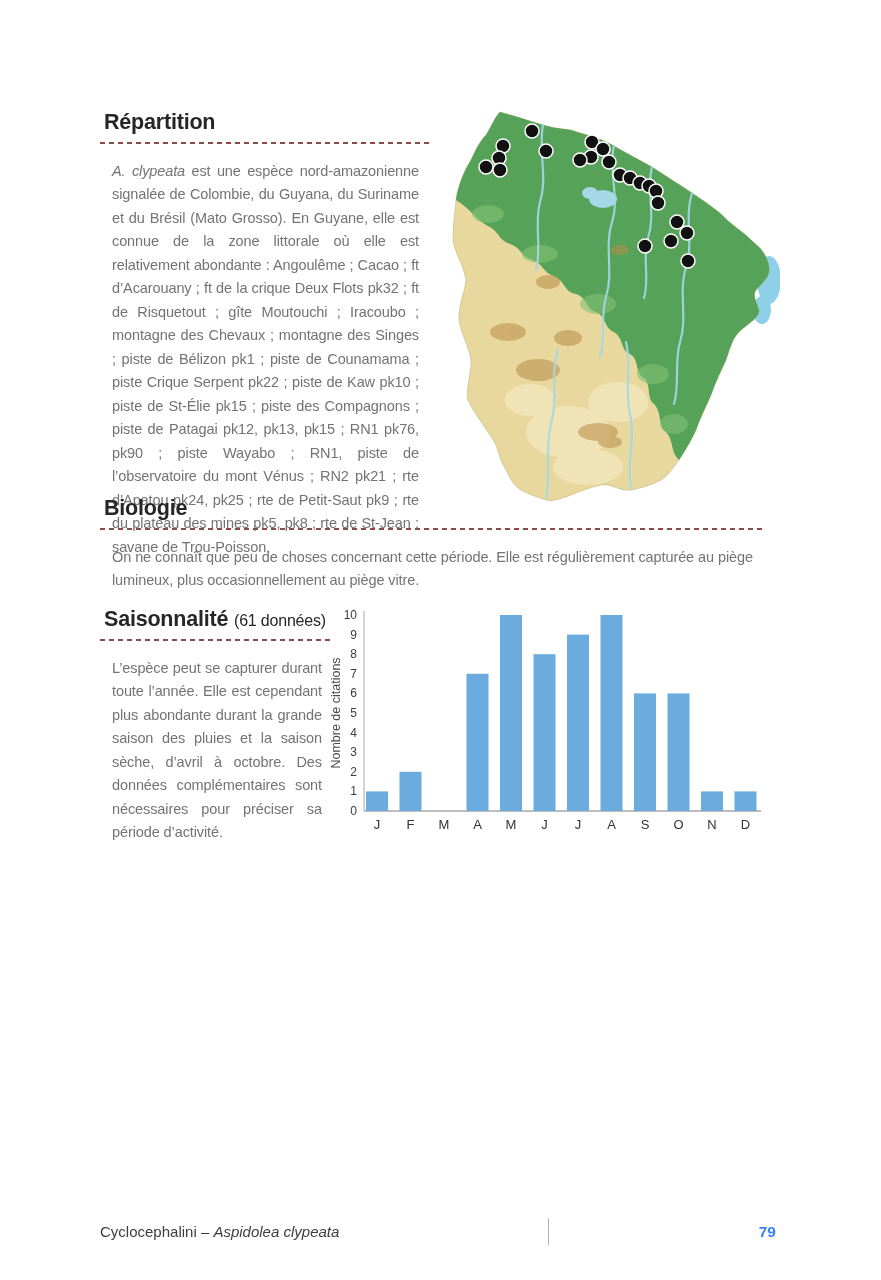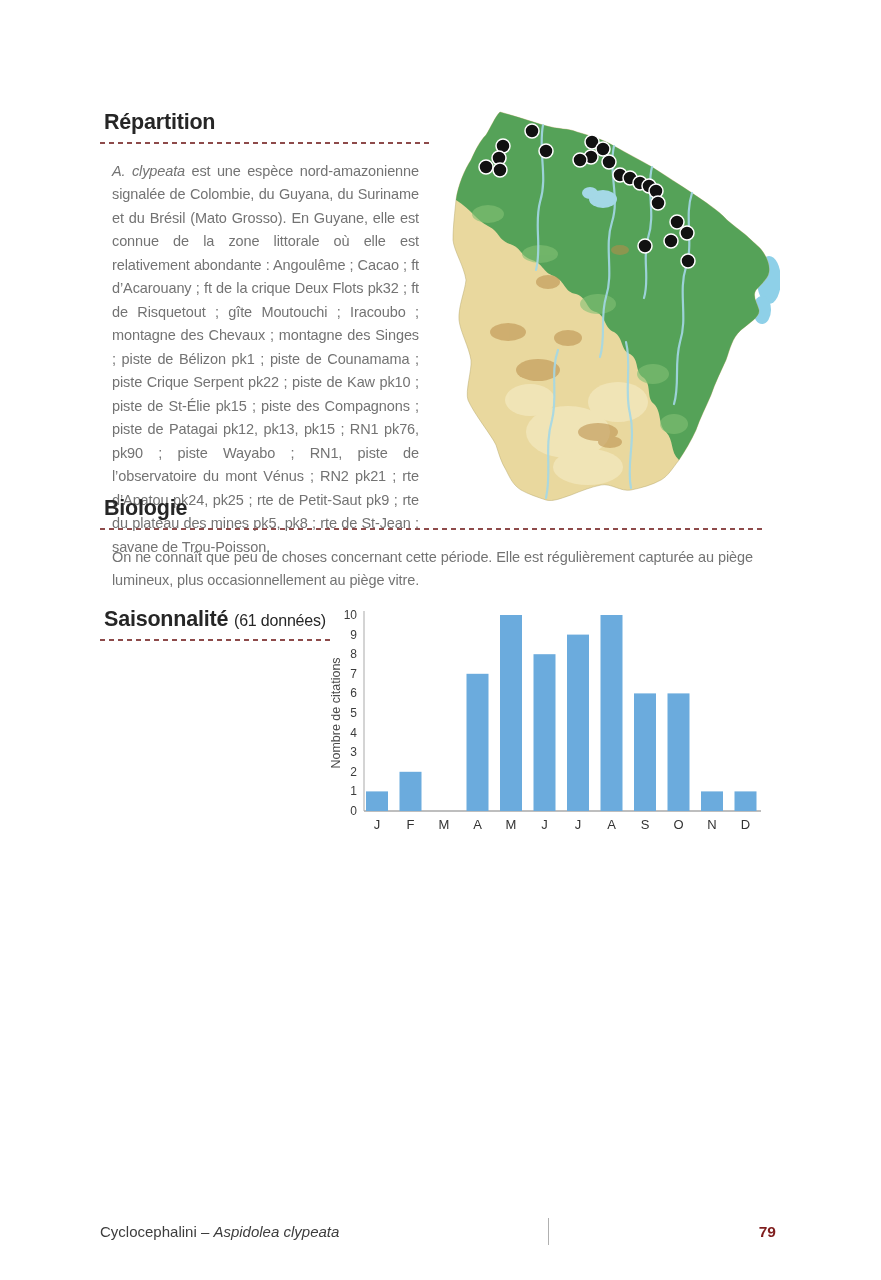--- a/index.html
+++ b/index.html
@@ -28,21 +28,21 @@
   .sec-saison{left:100px;top:608px;width:234px;}
   .chart-wrap{left:328px;top:598px;width:445px;height:248px;}
   .tick{font:12px "Liberation Sans",sans-serif;fill:#3c3c3c;}
   .month{font:13px "Liberation Sans",sans-serif;fill:#333333;}
   .ylabel{font:12.5px "Liberation Sans",sans-serif;fill:#4a4a4a;}
   .page-footer{
     left:100px;top:1218px;width:676px;display:flex;justify-content:space-between;
     align-items:center;font-size:15px;color:#3d3d3d;
   }
   .page-footer .vr{width:1px;height:27px;background:#b0b0b0;margin:0 16px 0 15px;}
-  .page-footer .pagenum{font-weight:700;font-size:15.5px;color:#7f1d1d;}
+  .page-footer .pagenum{font-weight:700;font-size:15.5px;color:#3b82f6;}
 </style>
 </head>
 <body>
 
 <div class="page">
 
   <section class="abs sec-repartition">
     <h2 class="sec-head">Répartition</h2>
     <div class="dashes"></div>
     <p class="body-text"><i>A. clypeata</i><span> est une espèce nord-amazonienne signalée de Colombie, du Guyana, du Suriname et du Brésil (Mato Grosso). En Guyane, elle est connue de la zone littorale où elle est relativement abondante : Angoulême ; Cacao ; ft d’Acarouany ; ft de la crique Deux Flots pk32 ; ft de Risquetout ; gîte Moutouchi ; Iracoubo ; montagne des Chevaux ; montagne des Singes ; piste de Bélizon pk1 ; piste de Counamama ; piste Crique Serpent pk22 ; piste de Kaw pk10 ; piste de St-Élie pk15 ; piste des Compagnons ; piste de Patagai pk12, pk13, pk15 ; RN1 pk76, pk90 ; piste Wayabo ; RN1, piste de l’observatoire du mont Vénus ; RN2 pk21 ; rte d’Apatou pk24, pk25 ; rte de Petit-Saut pk9 ; rte du plateau des mines pk5, pk8 ; rte de St-Jean ; savane de Trou-Poisson.</span></p>
@@ -130,20 +130,21 @@
 
   <section class="abs sec-biologie">
     <h2 class="sec-head">Biologie</h2>
     <div class="dashes"></div>
     <p class="body-text">On ne connaît que peu de choses concernant cette période. Elle est régulièrement capturée au piège lumineux, plus occasionnellement au piège vitre.</p>
   </section>
 
   <section class="abs sec-saison">
     <h2 class="sec-head"><span>Saisonnalité</span> <span class="head-small">(61 données)</span></h2>
     <div class="dashes"></div>
+    <p class="body-text">L’espèce peut se capturer durant toute l’année. Elle est cependant plus abondante durant la grande saison des pluies et la saison sèche, d’avril à octobre. Des données complémentaires sont nécessaires pour préciser sa période d’activité.</p>
   </section>
 
   <div class="abs chart-wrap">
     <svg id="chart-svg" width="445" height="248" viewBox="0 0 445 248">
         <text x="12" y="115" text-anchor="middle" transform="rotate(-90 12 115)" class="ylabel">Nombre de citations</text>
         <line x1="36" y1="13" x2="36" y2="213" stroke="#a9a9a9" stroke-width="1"></line>
         <line x1="36" y1="213" x2="433" y2="213" stroke="#a9a9a9" stroke-width="1.5"></line>
         <text x="29" y="217" text-anchor="end" class="tick">0</text>
         <text x="29" y="197.4" text-anchor="end" class="tick">1</text>
         <text x="29" y="177.8" text-anchor="end" class="tick">2</text>

